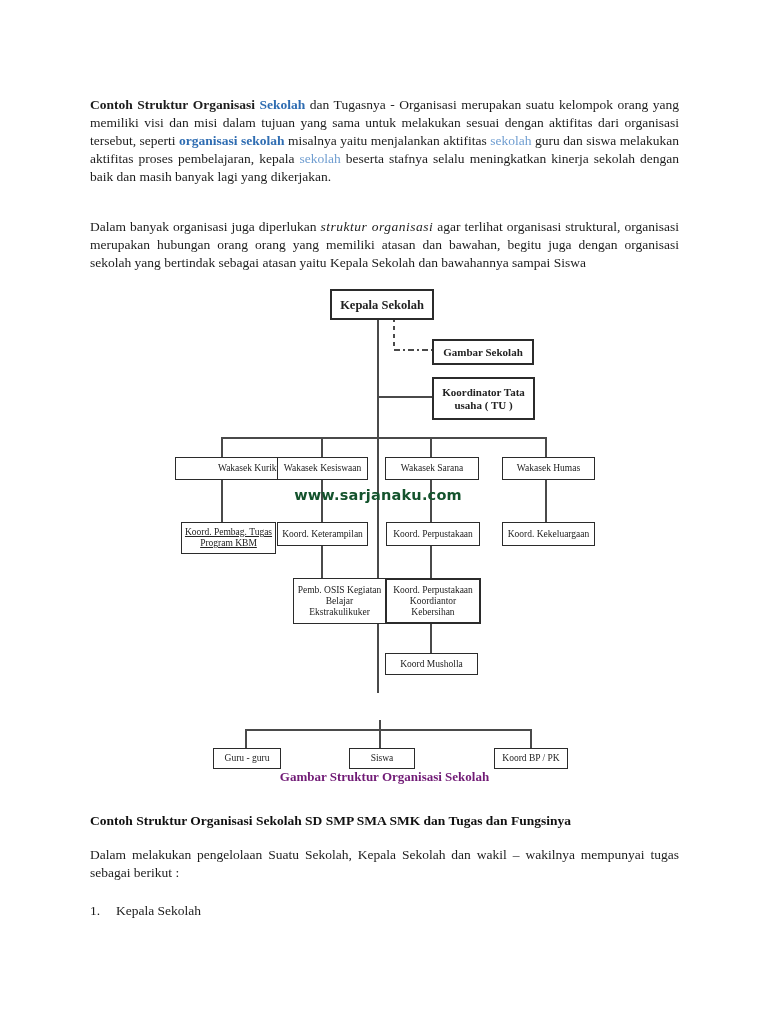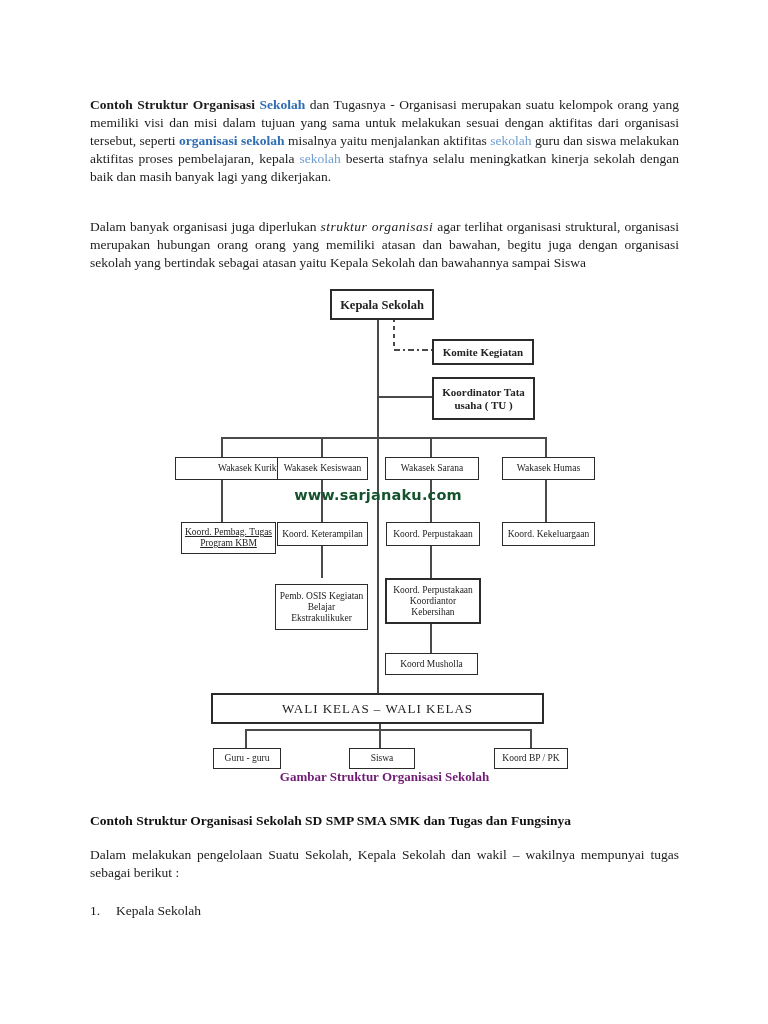--- a/index.html
+++ b/index.html
@@ -79,40 +79,39 @@
   <div class="ln" style="left:545px;top:478px;width:2px;height:44px;"></div>
   <div class="ln" style="left:321px;top:544px;width:2px;height:34px;"></div>
   <div class="ln" style="left:430px;top:544px;width:2px;height:34px;"></div>
   <div class="ln" style="left:430px;top:620px;width:2px;height:33px;"></div>
   <div class="ln" style="left:379px;top:720px;width:2px;height:28px;"></div>
   <div class="ln" style="left:245px;top:729px;width:287px;height:2px;"></div>
   <div class="ln" style="left:245px;top:729px;width:2px;height:19px;"></div>
   <div class="ln" style="left:530px;top:729px;width:2px;height:19px;"></div>
 
   <div class="node major kepala" style="left:330px;top:289px;width:100px;height:27px;">Kepala Sekolah</div>
-  <div class="node major komite" style="left:432px;top:339px;width:98px;height:22px;">Komite Kegiatan</div>
+  <div class="node major komite" style="left:432px;top:339px;width:98px;height:22px;">Gambar Sekolah</div>
   <div class="node major tu" style="left:432px;top:377px;width:99px;height:39px;">Koordinator Tata
 usaha ( TU )</div>
   <div class="node" style="left:175px;top:457px;width:92px;height:21px;padding-left:35px;">Wakasek Kurikulum</div>
   <div class="node" style="left:277px;top:457px;width:89px;height:21px;">Wakasek Kesiswaan</div>
   <div class="node" style="left:385px;top:457px;width:92px;height:21px;">Wakasek Sarana</div>
   <div class="node" style="left:502px;top:457px;width:91px;height:21px;">Wakasek Humas</div>
   <div class="node" style="left:181px;top:522px;width:93px;height:30px;text-decoration:underline;">Koord. Pembag. Tugas
 Program KBM</div>
   <div class="node" style="left:277px;top:522px;width:89px;height:22px;">Koord. Keterampilan</div>
   <div class="node" style="left:386px;top:522px;width:92px;height:22px;">Koord. Perpustakaan</div>
   <div class="node" style="left:502px;top:522px;width:91px;height:22px;">Koord. Kekeluargaan</div>
-  <div class="node" style="left:275px;top:578px;width:91px;height:44px;margin-top:6px;">Pemb. OSIS Kegiatan
+  <div class="node" style="left:293px;top:578px;width:91px;height:44px;">Pemb. OSIS Kegiatan
 Belajar
 Ekstrakulikuker</div>
   <div class="node keb" style="left:385px;top:578px;width:92px;height:42px;">Koord. Perpustakaan
 Koordiantor
 Kebersihan</div>
   <div class="node" style="left:385px;top:653px;width:91px;height:20px;">Koord Musholla</div>
-  <div class="node wali" style="left:211px;top:693px;width:329px;height:27px;">WALI KELAS – WALI KELAS</div>
   <div class="node" style="left:213px;top:748px;width:66px;height:19px;">Guru - guru</div>
   <div class="node" style="left:349px;top:748px;width:64px;height:19px;">Siswa</div>
   <div class="node" style="left:494px;top:748px;width:72px;height:19px;">Koord BP / PK</div>
 
   <div class="watermark">www.sarjanaku.com</div>
   <div class="caption">Gambar Struktur Organisasi Sekolah</div>
 
   <h2 class="h2" style="top:813px;">Contoh Struktur Organisasi Sekolah SD SMP SMA SMK dan Tugas dan Fungsinya</h2>
   <p class="para" style="top:846px;">Dalam melakukan pengelolaan Suatu Sekolah, Kepala Sekolah dan wakil – wakilnya mempunyai tugas sebagai berikut :</p>
   <div class="listrow" style="top:903px;"><span class="num">1.</span><span>Kepala Sekolah</span></div>

